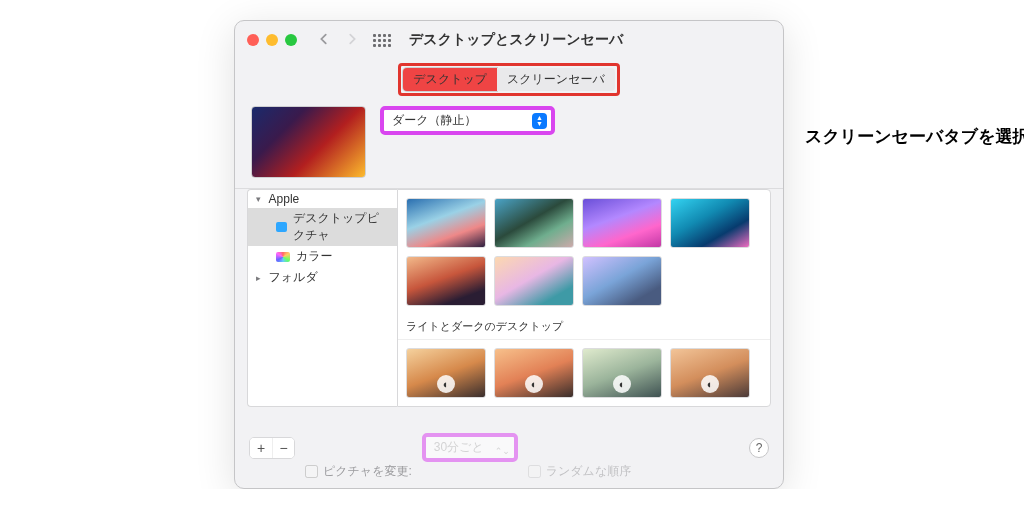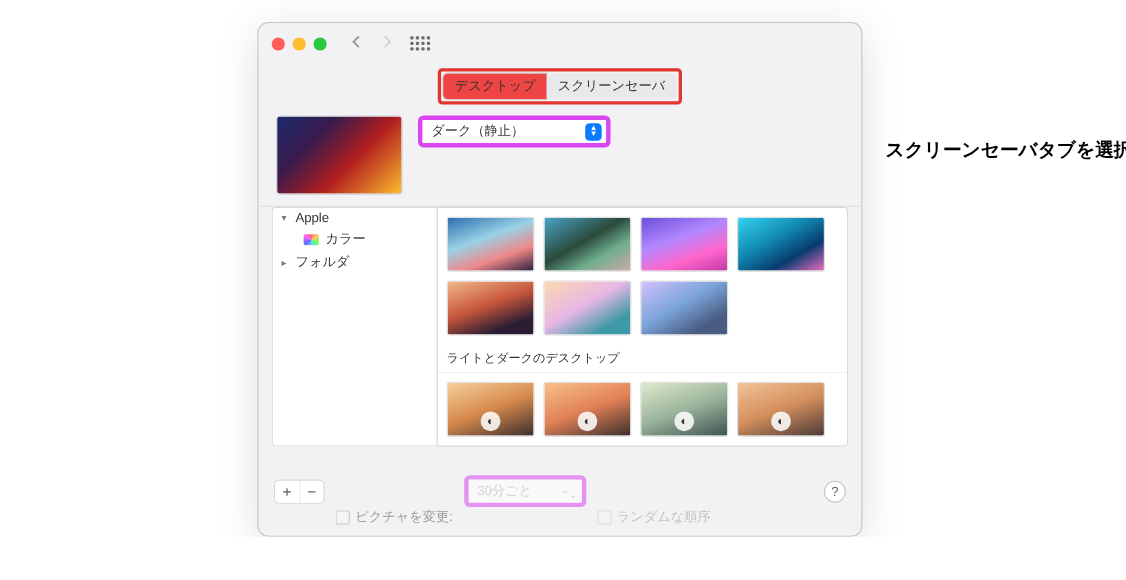--- a/index.html
+++ b/index.html
@@ -113,21 +113,21 @@
   }
   .add-remove{
     display:flex; border:1px solid #d8d8da; border-radius:5px; overflow:hidden; background:#fff;
   }
   .add-remove button{
     width:22px;height:20px;border:none;background:#fff;font-size:14px;color:#555;cursor:pointer;
   }
   .add-remove button + button{border-left:1px solid #eee;}
   .footer .check{display:flex;align-items:center;gap:5px;font-size:12px;margin-top:48px;}
   .footer input[type=checkbox]{accent-color:#bbb;}
-  .footer .select{width:111px;color:#bbb;align-items:flex-end;}
+  .footer .select{width:96px;color:#bbb;align-items:flex-end;}
   .help{
     margin-left:auto;width:20px;height:20px;border-radius:50%;
     border:1px solid #c6c6c8;display:flex;align-items:center;justify-content:center;
     font-size:12px;color:#666;background:#fff;
   }
 </style>
 </head>
 <body>
 
 <div class="window">
@@ -157,20 +157,21 @@
         <span></span>
       <span></span>
         <span></span>
         <span></span>
         <span></span>
       <span></span>
         <span></span>
         <span></span>
         <span></span>
     </div>
+    <div class="title">デスクトップとスクリーンセーバ</div>
   </div>
 
   <div class="tabbar-wrap">
     <div class="tabbar">
       <div class="tab active">デスクトップ</div>
       <div class="tab">スクリーンセーバ</div>
     </div>
   </div>
 
   <div class="preview-row">
@@ -180,20 +181,24 @@
         <span>ダーク（静止）</span>
         <span class="arrows">▲<br>▼</span>
       </div>
     </div>
   </div>
 
   <div class="body-split">
     <div class="sidebar">
       <div class="side-item group">
         <span>Apple</span>
+      </div>
+      <div class="side-item child selected">
+        <span class="side-swatch swatch-blue"></span>
+        <span>デスクトップピクチャ</span>
       </div>
       <div class="side-item child">
         <span class="side-swatch swatch-rainbow"></span>
         <span>カラー</span>
       </div>
       <div class="side-item group collapsed">
         <span>フォルダ</span>
       </div>
     </div>
 

